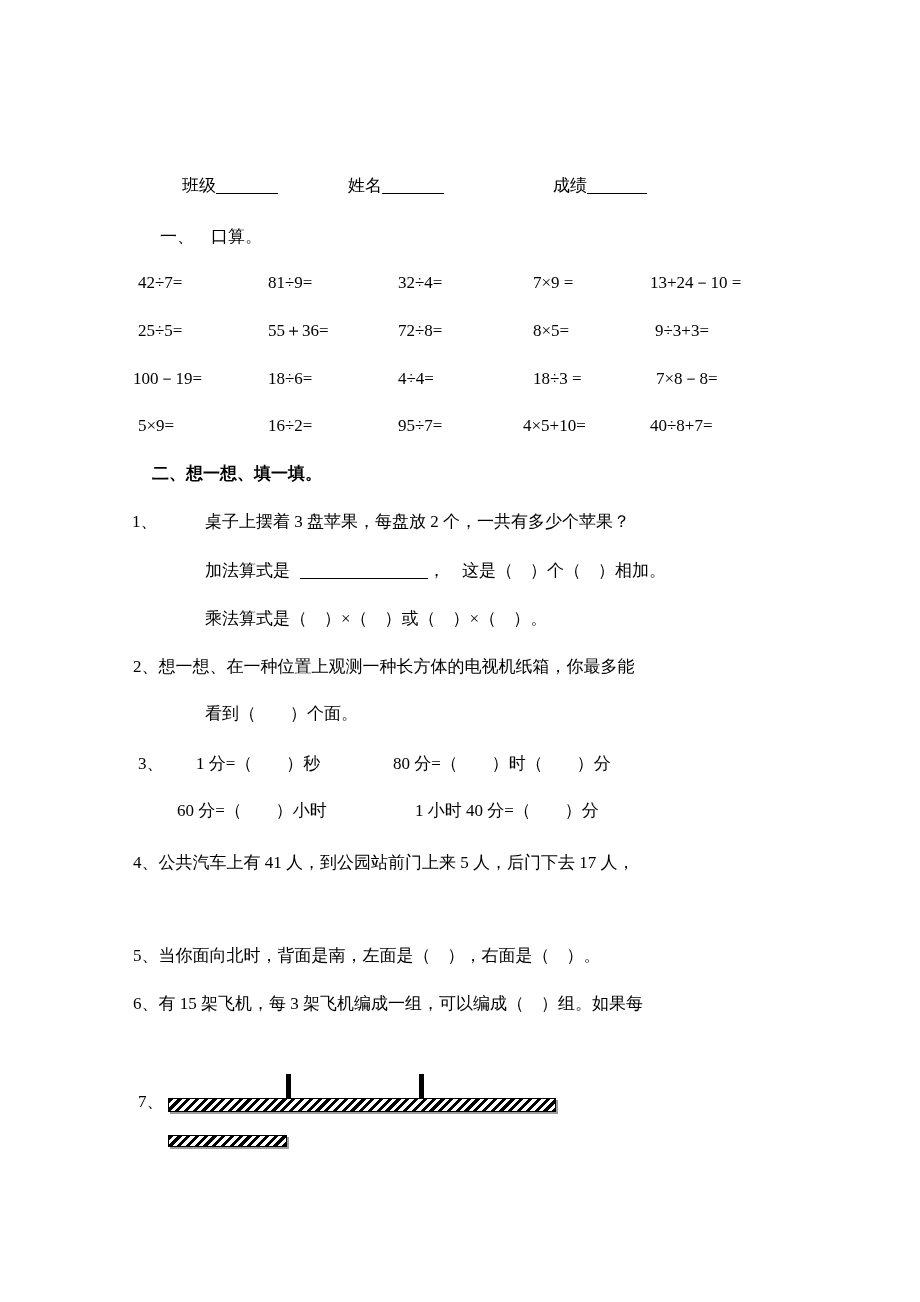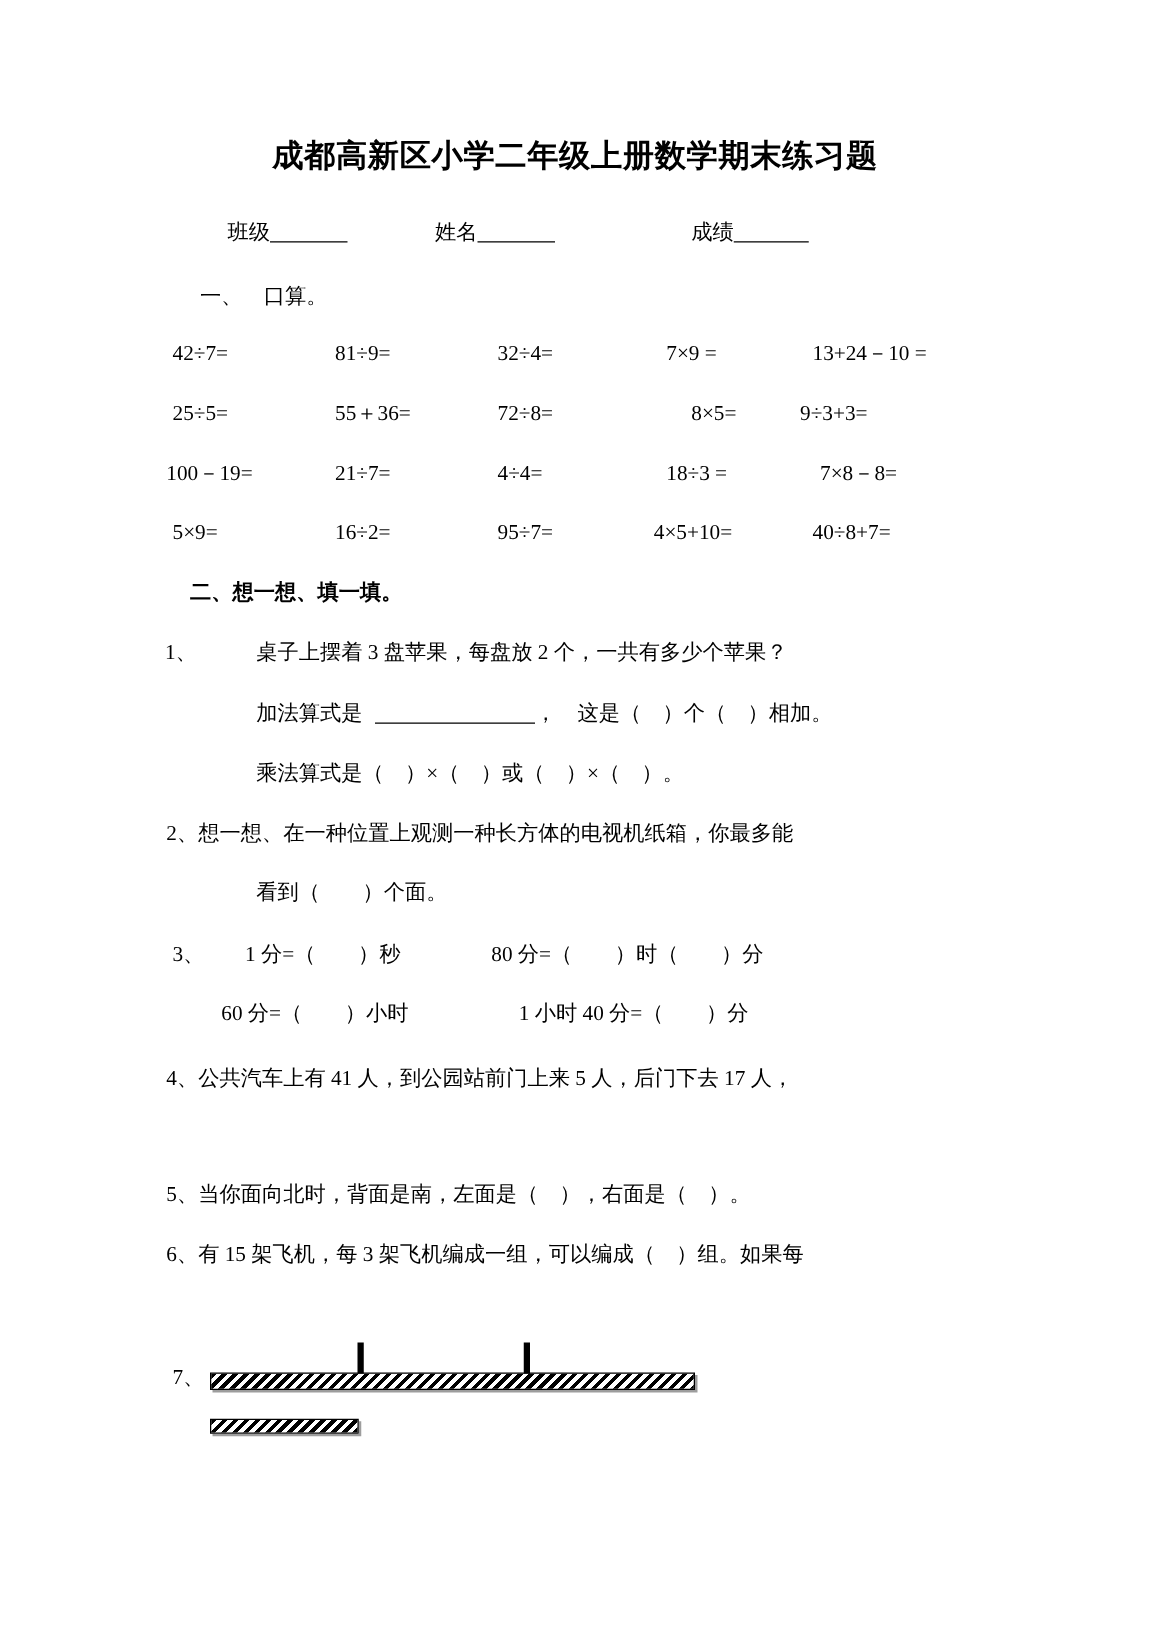--- a/index.html
+++ b/index.html
@@ -46,45 +46,44 @@
     position:absolute;
     width:5px;height:25px;
     background:#000;
   }
 </style>
 </head>
 <body>
 
 <div class="page">
 
-  <div class="line title hd" style="top:112px">成都高新区小学二年级上册数学期末练习题</div>
 
   <div class="line" style="top:173px;left:182px">
     <span>班级</span><span class="blank" style="width:62px"></span><span class="gap" style="width:70px"></span><span>姓名</span><span class="blank" style="width:62px"></span><span class="gap" style="width:109px"></span><span>成绩</span><span class="blank" style="width:60px"></span>
   </div>
 
   <div class="line" style="top:224px;left:160px">一、　口算。</div>
 
   <div class="line" style="top:270px;left:0;width:920px">
     <span class="col" style="left:138px">42÷7=</span>
     <span class="col" style="left:268px">81÷9=</span>
     <span class="col" style="left:398px">32÷4=</span>
     <span class="col" style="left:533px">7×9 =</span>
     <span class="col" style="left:650px">13+24－10 =</span>
   </div>
   <div class="line" style="top:318px;left:0;width:920px">
     <span class="col" style="left:138px">25÷5=</span>
     <span class="col" style="left:268px">55＋36=</span>
     <span class="col" style="left:398px">72÷8=</span>
-    <span class="col" style="left:553px">8×5=</span>
-    <span class="col" style="left:640px">9÷3+3=</span>
+    <span class="col" style="left:533px">8×5=</span>
+    <span class="col" style="left:655px">9÷3+3=</span>
   </div>
   <div class="line" style="top:366px;left:0;width:920px">
     <span class="col" style="left:133px">100－19=</span>
-    <span class="col" style="left:268px">21÷7=</span>
+    <span class="col" style="left:268px">18÷6=</span>
     <span class="col" style="left:398px">4÷4=</span>
     <span class="col" style="left:533px">18÷3 =</span>
     <span class="col" style="left:656px">7×8－8=</span>
   </div>
   <div class="line" style="top:413px;left:0;width:920px">
     <span class="col" style="left:138px">5×9=</span>
     <span class="col" style="left:268px">16÷2=</span>
     <span class="col" style="left:398px">95÷7=</span>
     <span class="col" style="left:523px">4×5+10=</span>
     <span class="col" style="left:650px">40÷8+7=</span>

